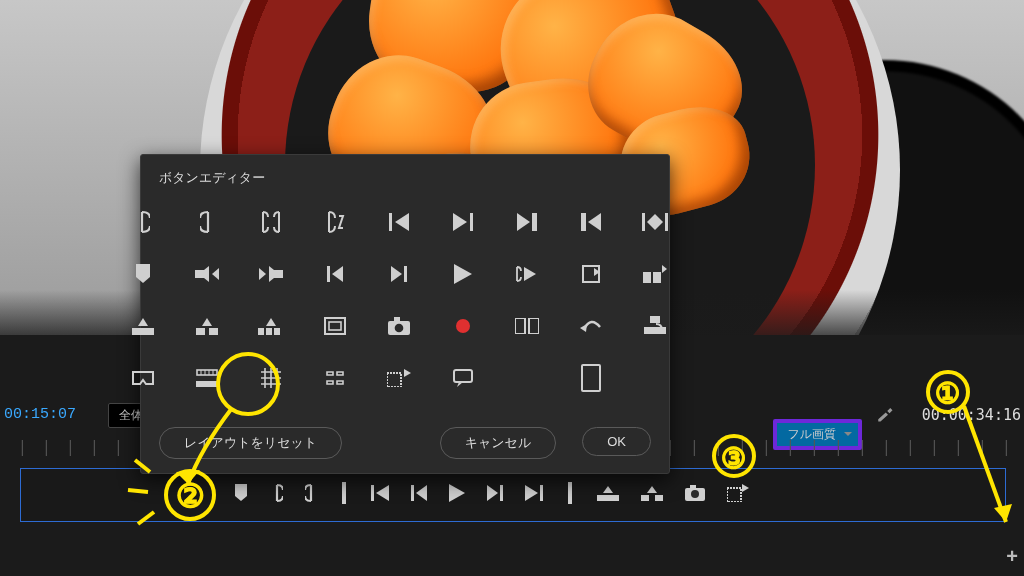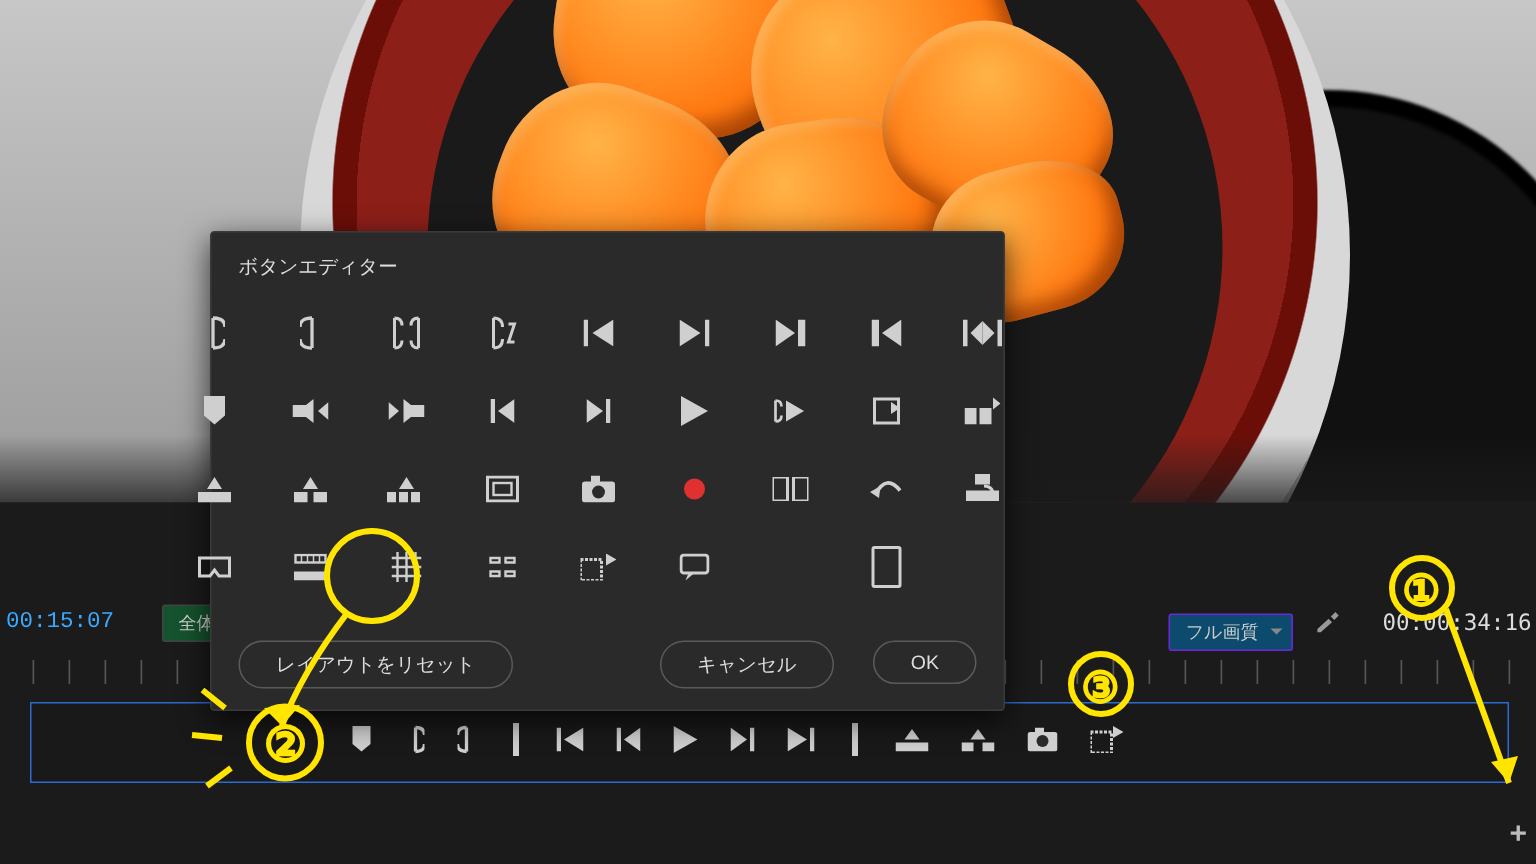--- a/index.html
+++ b/index.html
@@ -26,24 +26,24 @@
   .o6{left:620px;top:110px;width:130px;height:100px;transform:rotate(-15deg)}
   .o7{left:370px;top:160px;width:140px;height:110px;transform:rotate(-30deg)}
   .o8{left:510px;top:175px;width:150px;height:110px;transform:rotate(12deg)}
   .fade{position:absolute;left:0;top:290px;width:1024px;height:60px;
         background:linear-gradient(rgba(27,27,27,0),#1b1b1b)}
 
   
   .lower{position:absolute;left:0;top:335px;width:1024px;height:241px;background:#1b1b1b}
   .info-bar{position:absolute;left:0;top:400px;width:1024px;height:32px;font-size:14px;color:#aaa}
   .tcA{position:absolute;left:4px;top:6px;color:#3aa9ff;font-family:Liberation Mono, monospace;font-size:15px}
-  .fit{position:absolute;left:108px;top:3px;background:#14532d;border:1px solid #444;border-radius:2px;
+  .fit{position:absolute;left:108px;top:3px;background:#000000;border:1px solid #444;border-radius:2px;
        padding:3px 18px 3px 10px;font-size:12px;color:#ccc}
   .fit:after{content:"";position:absolute;right:6px;top:9px;border:4px solid transparent;border-top-color:#888}
-  .qual{position:absolute;right:162px;top:9px;background:#0c4a6e;border:1px solid #6d28d9;border-radius:2px;
+  .qual{position:absolute;right:162px;top:19px;background:#0369a1;border:4px solid #6d28d9;border-radius:2px;
        padding:3px 22px 3px 10px;font-size:12px;color:#ccc}
   .qual:after{content:"";position:absolute;right:6px;top:9px;border:4px solid transparent;border-top-color:#888}
   .wrench{position:absolute;right:130px;top:5px;color:#999}
   .tcB{position:absolute;right:3px;top:6px;color:#ddd;font-family:Menlo,Consolas,monospace;font-size:15px}
 
   .ticks{position:absolute;left:0;top:440px;width:1024px;height:16px;color:#555;font-size:16px;letter-spacing:14px;padding-left:18px;white-space:nowrap;overflow:hidden}
 
   
   .transport{position:absolute;left:20px;top:468px;width:984px;height:52px;border:1px solid #2d6bd3;
              background:#191919}

